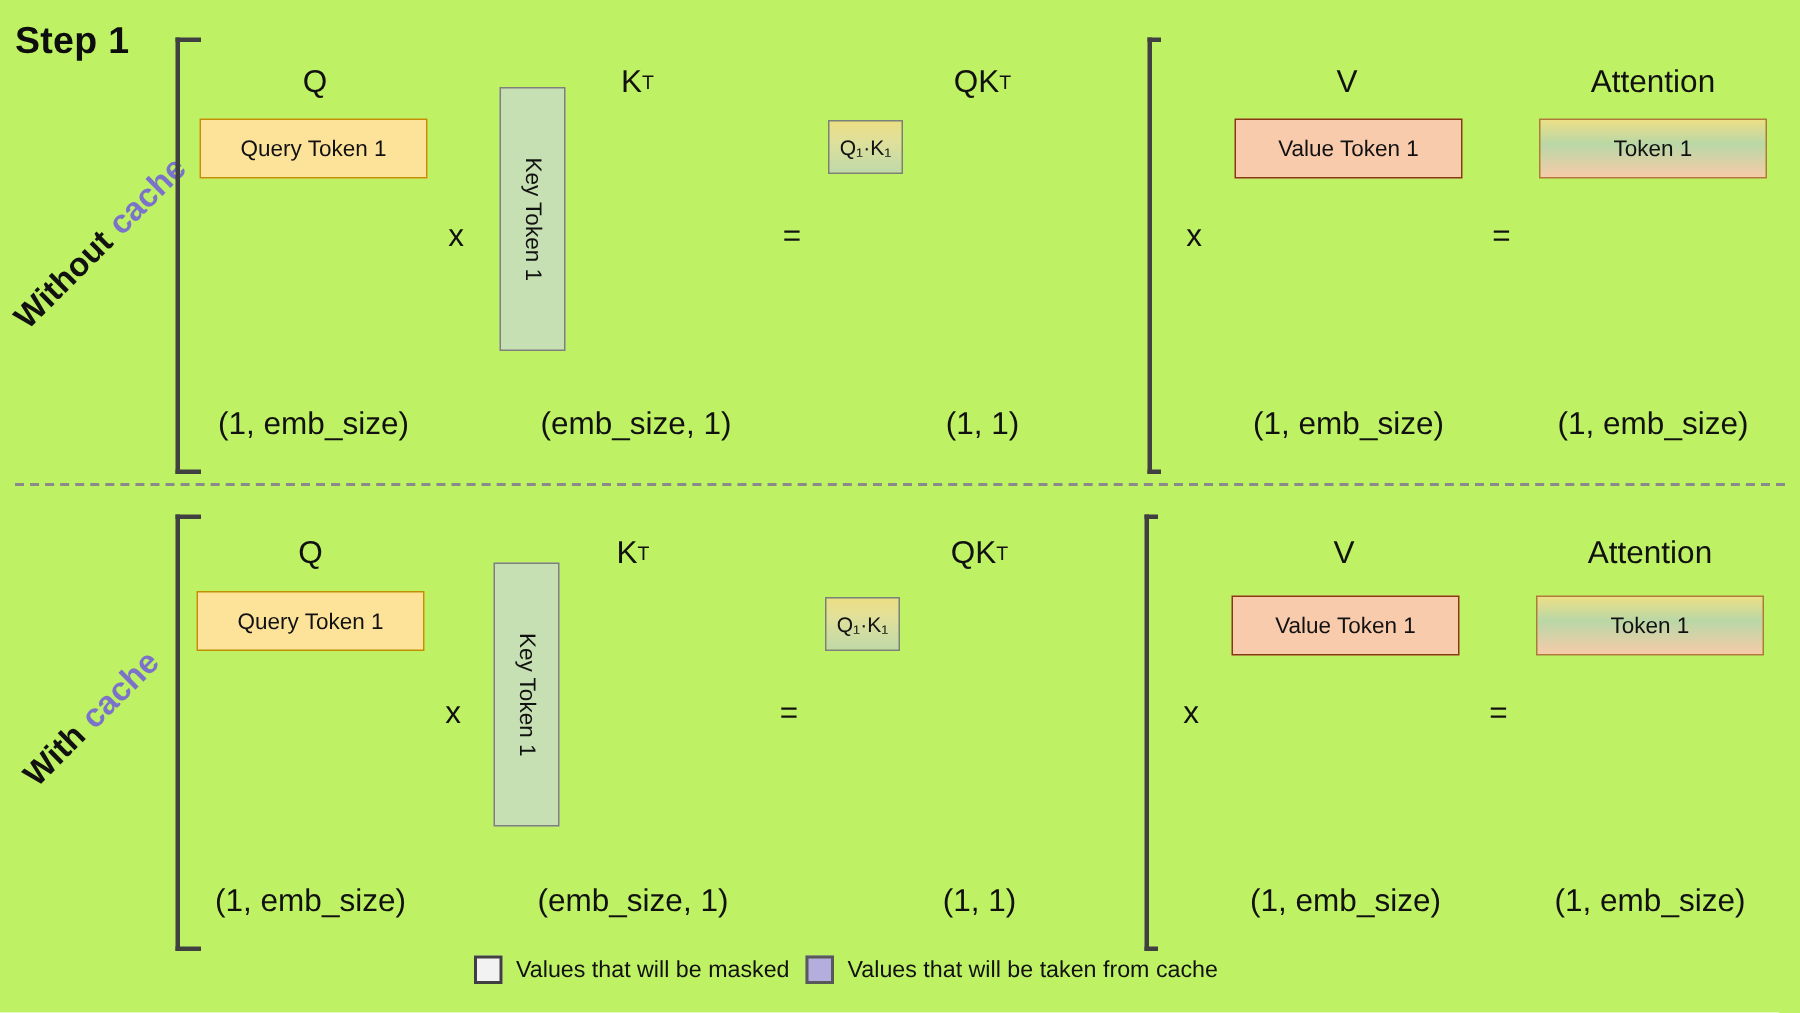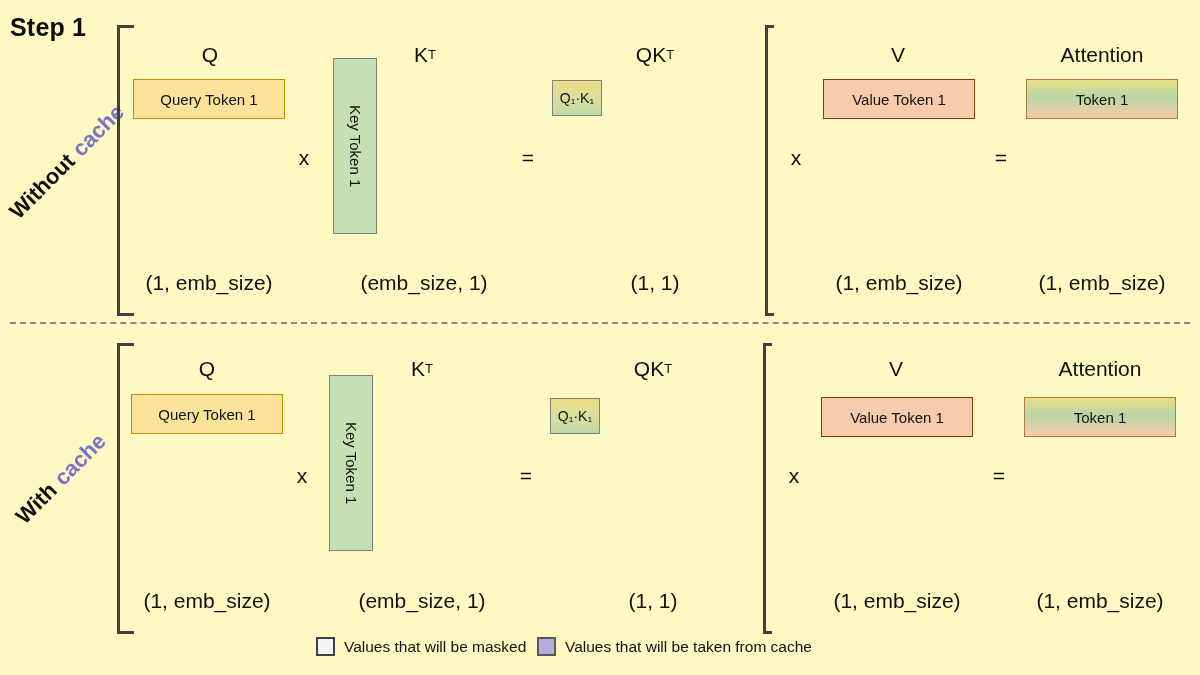--- a/index.html
+++ b/index.html
@@ -8,21 +8,21 @@
     background: #ffffff;
   }
   body {
     font-family: "Liberation Sans", sans-serif;
     color: #111111;
   }
   #canvas {
     position: relative;
     width: 1200px;
     height: 675px;
-    background: #fef9c3;
+    background: #bef264;
     overflow: hidden;
   }
 
   
   .abs { position: absolute; }
   .ctr-text {
     display: flex;
     align-items: center;
     justify-content: center;
     text-align: center;

